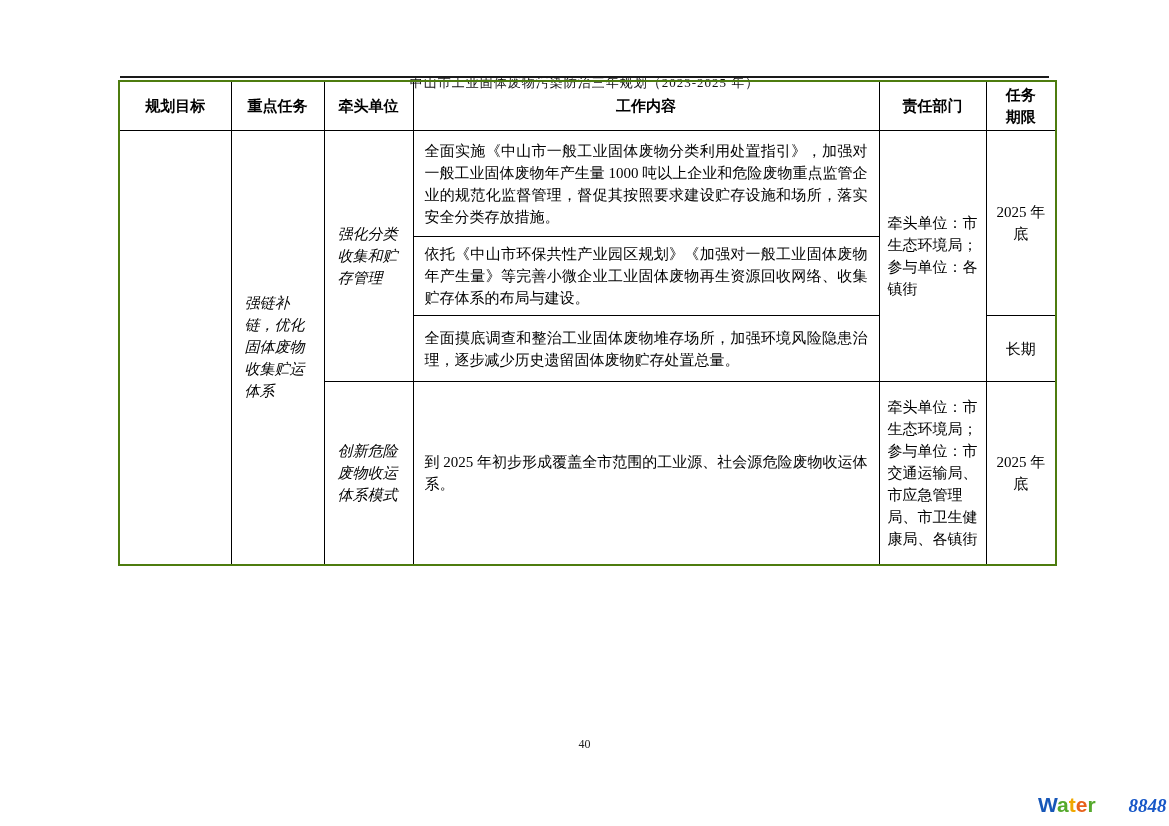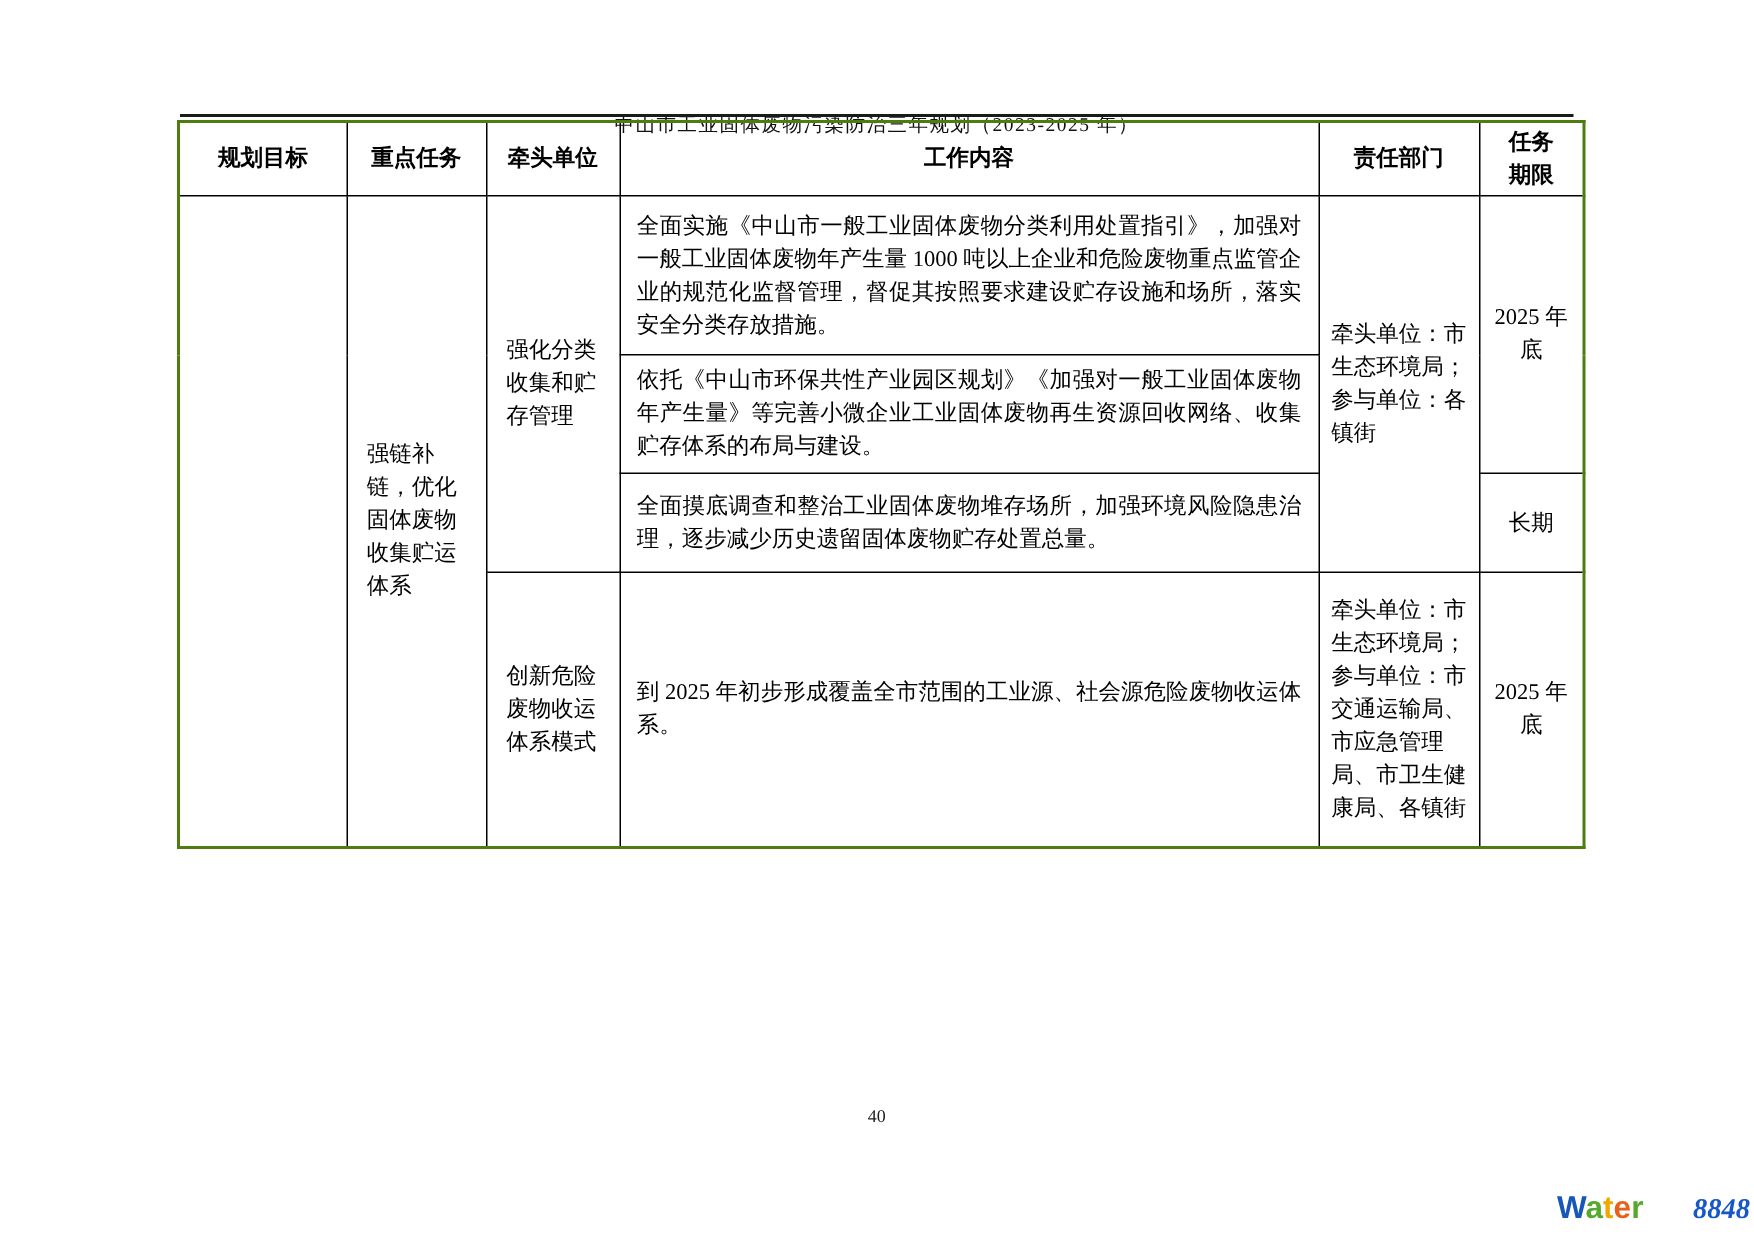--- a/index.html
+++ b/index.html
@@ -46,21 +46,21 @@
     overflow: hidden;
   }
   .plan-table th {
     font-family: "Liberation Sans", sans-serif;
     font-weight: bold;
     text-align: center;
     padding: 2px 4px;
   }
   .plan-table th.th-narrow { padding: 2px 17px; }
   td.cell-center { text-align: center; padding: 4px 6px; }
-  td.cell-task   { text-align: left; padding: 4px 8px 4px 13px; }
+  td.cell-task   { text-align: left; padding: 4px 8px 4px 13px; font-style: italic; }
   td.cell-work   { text-align: justify; padding: 6px 11px; }
   td.cell-dept   { text-align: left; padding: 6px 6px 6px 8px; }
   td.cell-deadline { text-align: center; padding: 4px 4px; }
 
   .page-number {
     position: absolute;
     top: 737px; left: 0; width: 1169px;
     text-align: center;
     font-size: 12px;
     color: #222;

